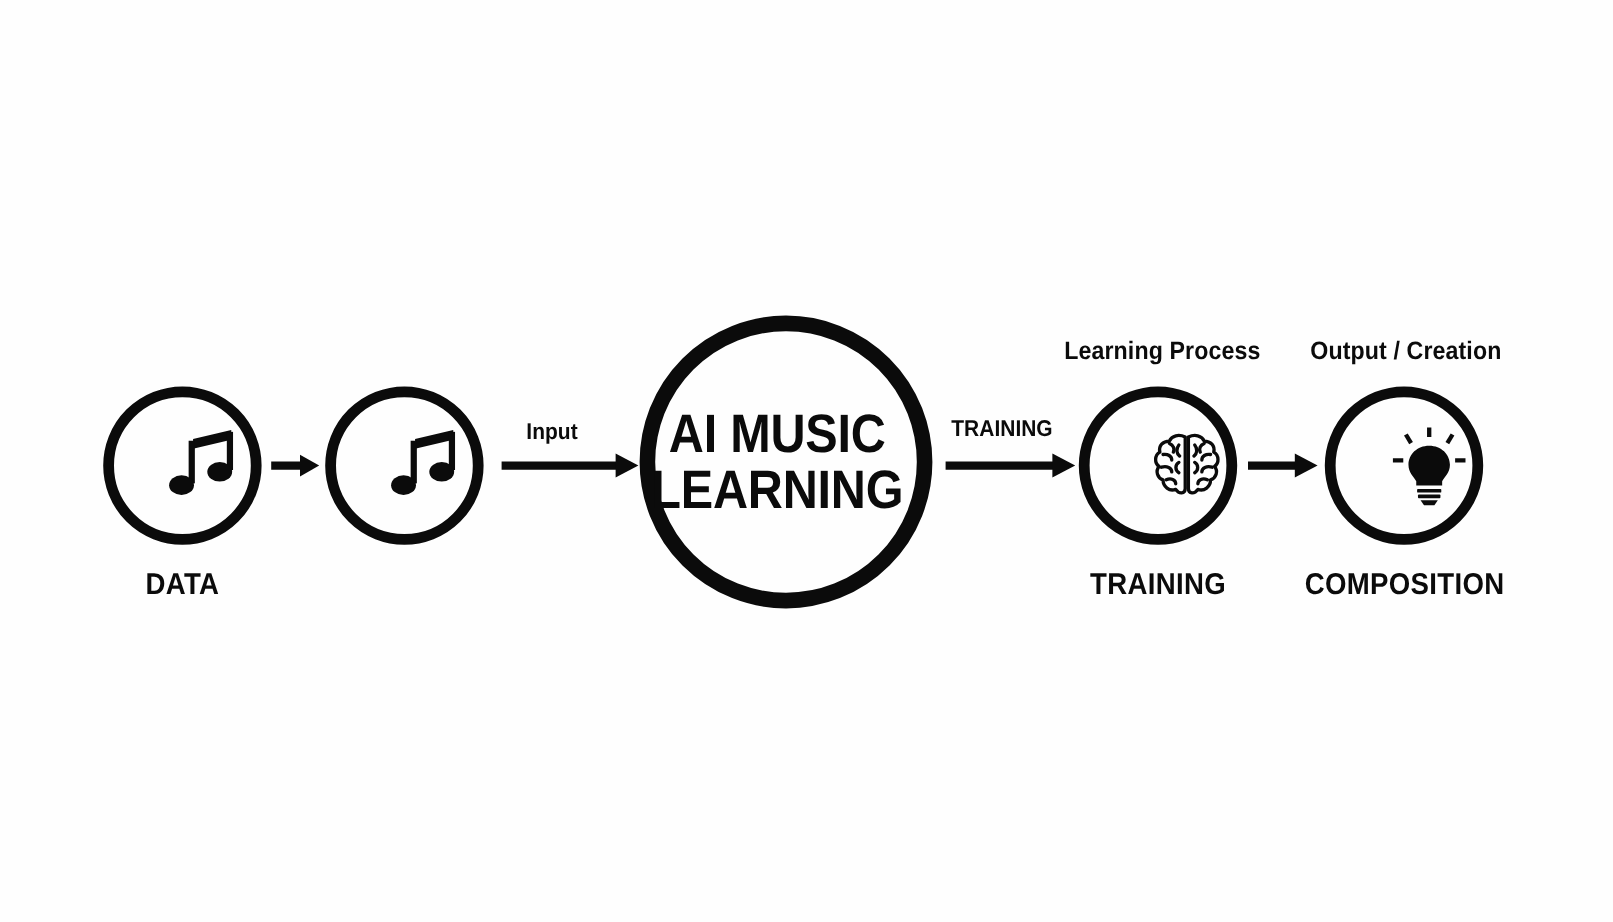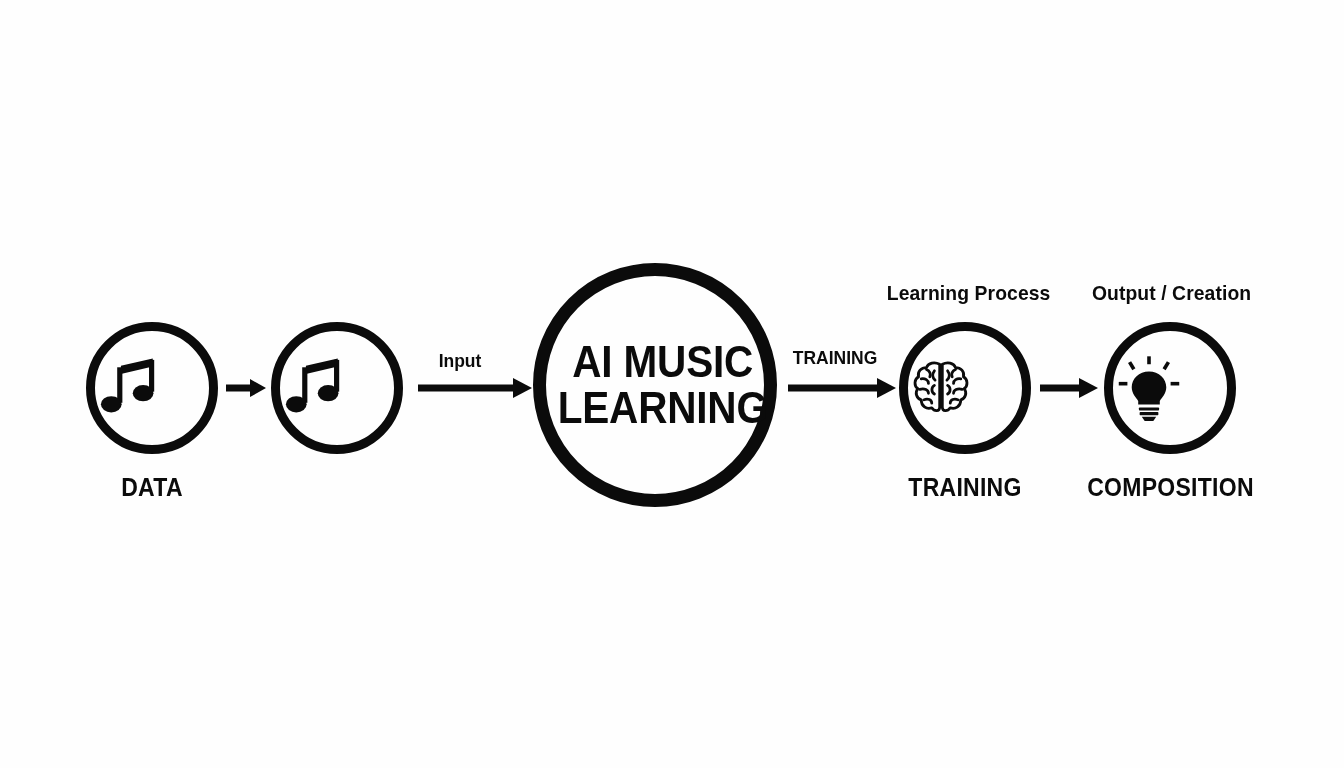--- a/index.html
+++ b/index.html
@@ -20,21 +20,21 @@
     height: 768px;
     background: #fefefe;
   }
   .node {
     position: absolute;
     box-sizing: border-box;
     border-radius: 50%;
     background: #fefefe;
     display: flex;
     align-items: center;
-    justify-content: flex-start;
+    justify-content: flex-end;
   }
   .node-sm {
     width: 132px;
     height: 132px;
     border: 9px solid #0b0b0b;
     top: 322px;
   }
   .node-main {
     width: 244px;
     height: 244px;

